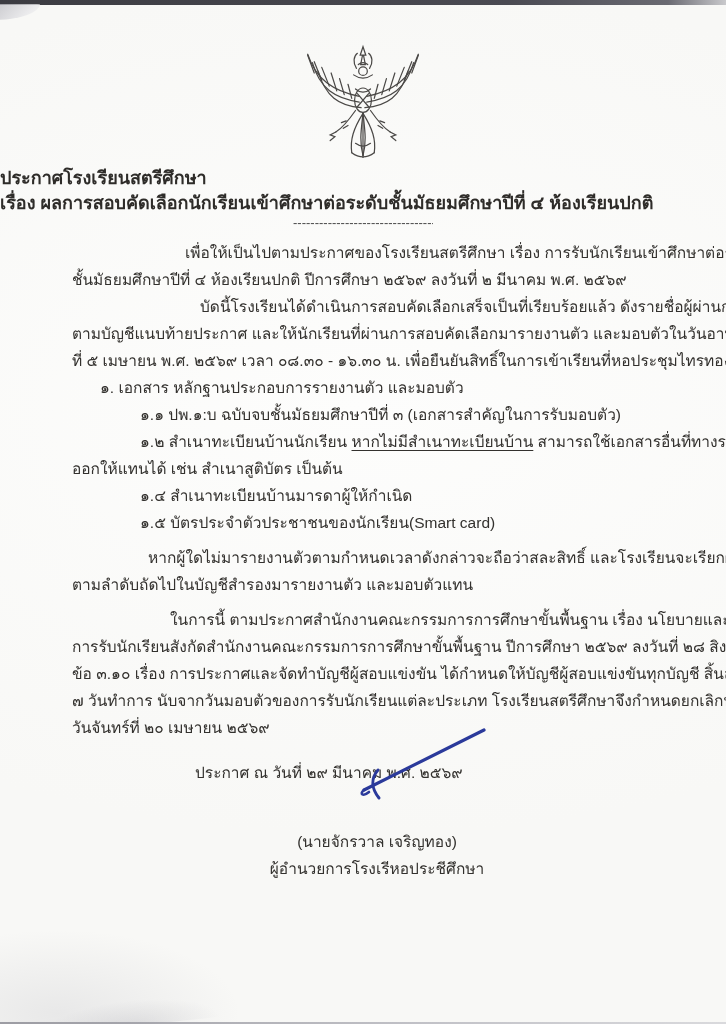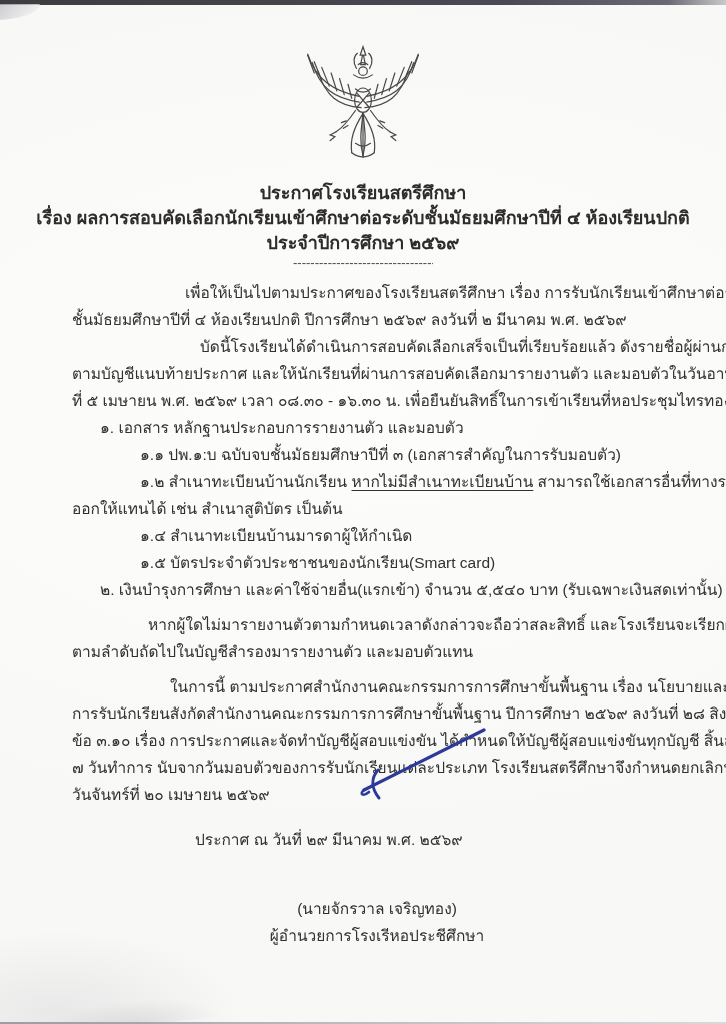--- a/index.html
+++ b/index.html
@@ -30,21 +30,21 @@
     background:linear-gradient(to right,#8e8e96,#b9b9c0 60%,#d4d4d8);
     opacity:.85;
   }
   .smudge-bottom-left{
     position:absolute;left:40px;bottom:0;width:220px;height:50px;
     background:radial-gradient(ellipse 120px 34px at 40% 100%, rgba(150,150,160,.22), rgba(150,150,160,0) 75%);
     transform:rotate(-6deg);
   }
   .emblem{width:150px;margin:42px auto 2px;display:block;}
   .emblem svg{display:block;width:150px;height:122px;}
-  .title-block{text-align:center;margin-top:17px;}
+  .title-block{text-align:left;margin-top:2px;}
   .t1{
     font-size:18px;line-height:25px;font-weight:600;
     white-space:nowrap;color:#2e2c29;
   }
   .divider{
     width:140px;margin:1px auto 0;overflow:hidden;white-space:nowrap;
     height:15px;line-height:11px;font-size:13px;letter-spacing:0;color:#4a4a4a;
   }
   .body{padding:7px 40px 0 72px;}
   .ln{font-size:15.5px;line-height:27px;white-space:nowrap;}
@@ -118,39 +118,37 @@
       <path d="M80 76 C90 92 94 104 92 118"></path>
       <path d="M80 78 L80 123"></path>
       <path d="M68 118 Q80 127 92 118"></path>
       <path d="M72 108 Q80 114 88 108"></path>
     </svg>
   </div>
 
   <div class="title-block">
     <div class="t1">ประกาศโรงเรียนสตรีศึกษา</div>
     <div class="t1">เรื่อง ผลการสอบคัดเลือกนักเรียนเข้าศึกษาต่อระดับชั้นมัธยมศึกษาปีที่ ๔ ห้องเรียนปกติ</div>
-    <div class="t1">ประจำปีการศึกษา ๒๕๖๙</div>
     <div class="divider">--------------------------------------------</div>
   </div>
 
   <div class="body">
     <div class="ln ind-a">เพื่อให้เป็นไปตามประกาศของโรงเรียนสตรีศึกษา เรื่อง การรับนักเรียนเข้าศึกษาต่อระดับ</div>
     <div class="ln">ชั้นมัธยมศึกษาปีที่ ๔ ห้องเรียนปกติ ปีการศึกษา ๒๕๖๙ ลงวันที่ ๒ มีนาคม พ.ศ. ๒๕๖๙</div>
 
     <div class="ln ind-b">บัดนี้โรงเรียนได้ดำเนินการสอบคัดเลือกเสร็จเป็นที่เรียบร้อยแล้ว ดังรายชื่อผู้ผ่านการสอบคัดเลือก</div>
     <div class="ln">ตามบัญชีแนบท้ายประกาศ และให้นักเรียนที่ผ่านการสอบคัดเลือกมารายงานตัว และมอบตัวในวันอาทิตย์</div>
     <div class="ln">ที่ ๕ เมษายน พ.ศ. ๒๕๖๙ เวลา ๐๘.๓๐ - ๑๖.๓๐ น. เพื่อยืนยันสิทธิ์ในการเข้าเรียนที่หอประชุมไทรทอง รายละเอียดดังนี้</div>
 
     <div class="ln ind-l1">๑. เอกสาร หลักฐานประกอบการรายงานตัว และมอบตัว</div>
     <div class="ln ind-l2">๑.๑ ปพ.๑:บ ฉบับจบชั้นมัธยมศึกษาปีที่ ๓ (เอกสารสำคัญในการรับมอบตัว)</div>
     <div class="ln ind-l2"><span>๑.๒ สำเนาทะเบียนบ้านนักเรียน </span><span class="u">หากไม่มีสำเนาทะเบียนบ้าน</span><span> สามารถใช้เอกสารอื่นที่ทางราชการ</span></div>
     <div class="ln">ออกให้แทนได้ เช่น สำเนาสูติบัตร เป็นต้น</div>
     <div class="ln ind-l2">๑.๔ สำเนาทะเบียนบ้านมารดาผู้ให้กำเนิด</div>
     <div class="ln ind-l2">๑.๕ บัตรประจำตัวประชาชนของนักเรียน(Smart card)</div>
-    <div class="ln ind-l1">๒. เงินบำรุงการศึกษา และค่าใช้จ่ายอื่น(แรกเข้า) จำนวน ๕,๕๔๐ บาท (รับเฉพาะเงินสดเท่านั้น)</div>
 
     <div class="ln ind-c mt8">หากผู้ใดไม่มารายงานตัวตามกำหนดเวลาดังกล่าวจะถือว่าสละสิทธิ์ และโรงเรียนจะเรียกผู้สอบได้</div>
     <div class="ln">ตามลำดับถัดไปในบัญชีสำรองมารายงานตัว และมอบตัวแทน</div>
 
     <div class="ln ind-d mt8">ในการนี้ ตามประกาศสำนักงานคณะกรรมการการศึกษาขั้นพื้นฐาน เรื่อง นโยบายและแนวปฏิบัติ</div>
     <div class="ln">การรับนักเรียนสังกัดสำนักงานคณะกรรมการการศึกษาขั้นพื้นฐาน ปีการศึกษา ๒๕๖๙ ลงวันที่ ๒๘ สิงหาคม พ.ศ.๒๕๖๘</div>
     <div class="ln">ข้อ ๓.๑๐ เรื่อง การประกาศและจัดทำบัญชีผู้สอบแข่งขัน ได้กำหนดให้บัญชีผู้สอบแข่งขันทุกบัญชี สิ้นสุดภายใน</div>
     <div class="ln">๗ วันทำการ นับจากวันมอบตัวของการรับนักเรียนแต่ละประเภท โรงเรียนสตรีศึกษาจึงกำหนดยกเลิกบัญชี</div>
     <div class="ln">วันจันทร์ที่ ๒๐ เมษายน ๒๕๖๙</div>
 

